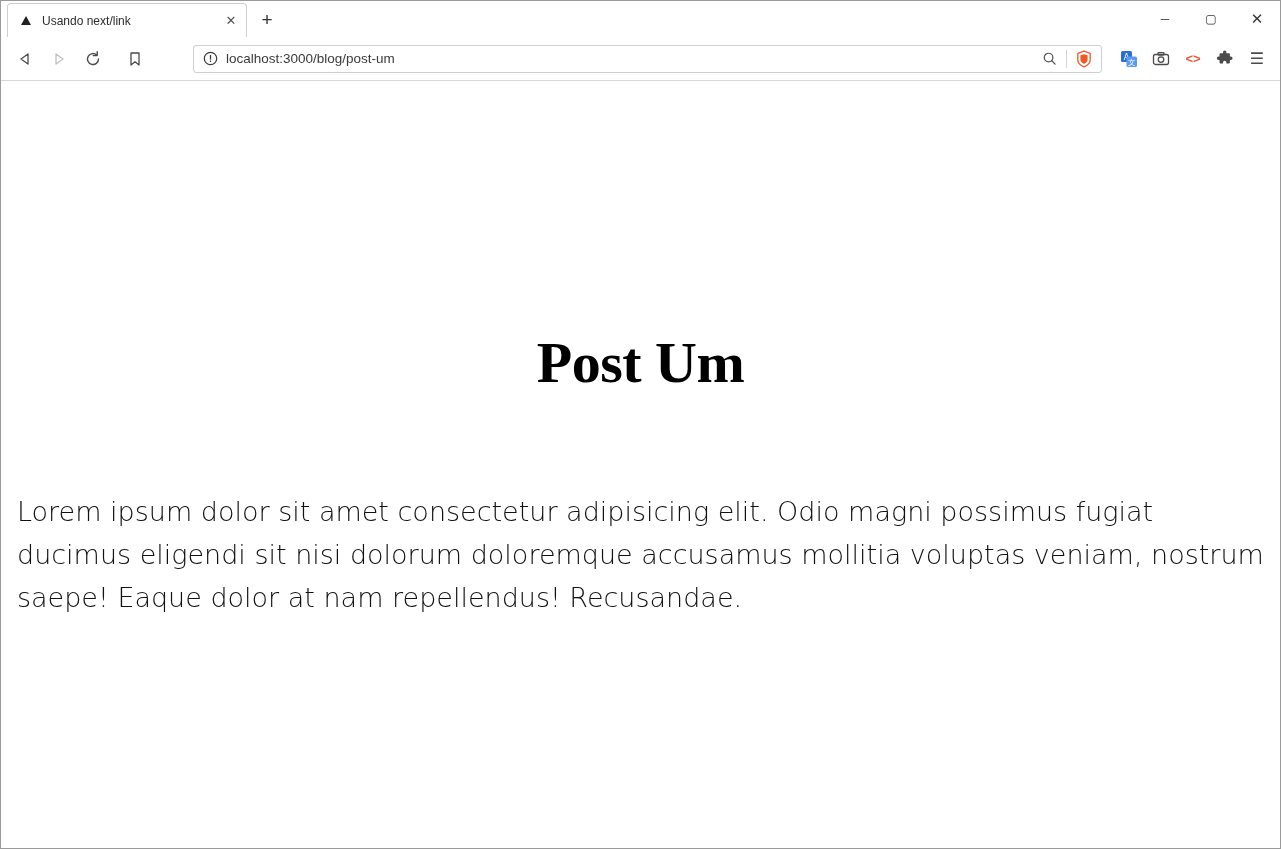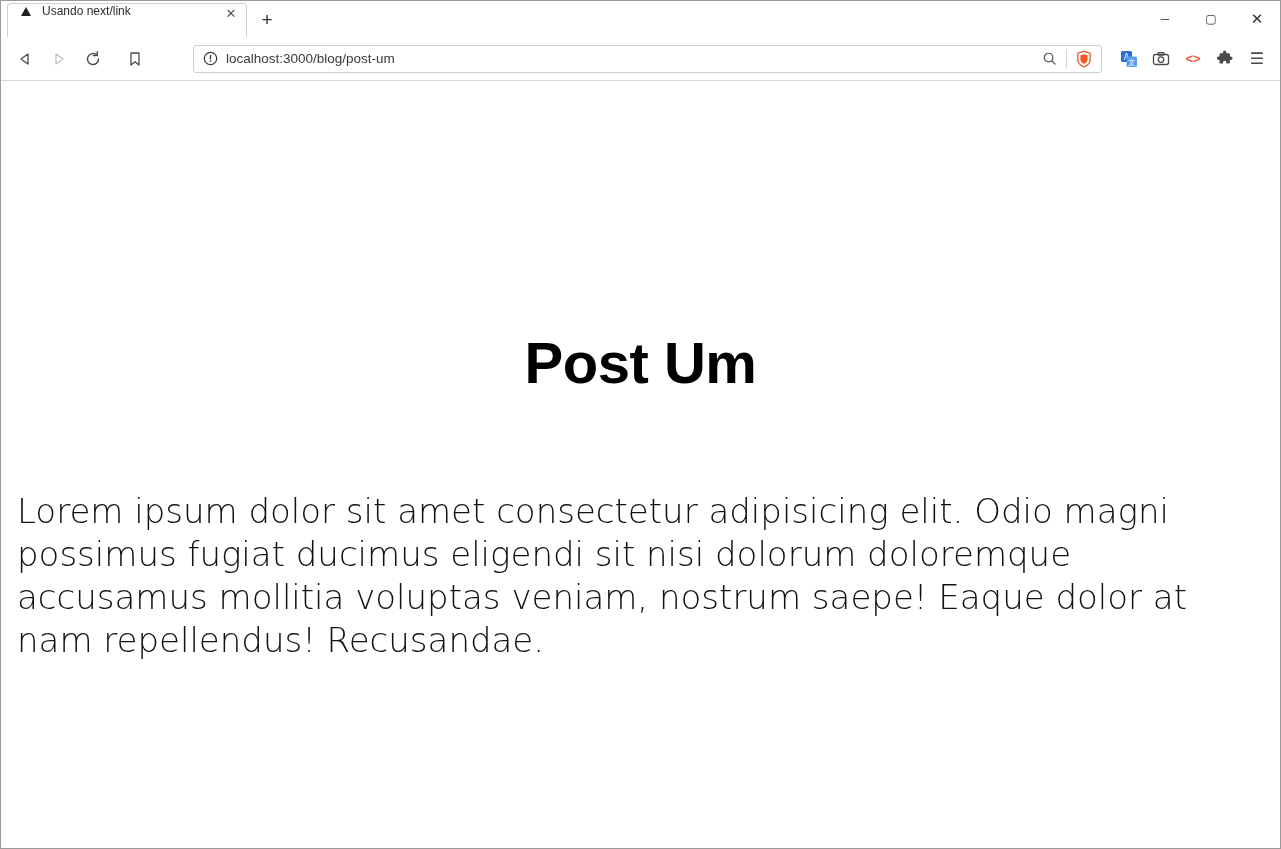--- a/index.html
+++ b/index.html
@@ -37,20 +37,21 @@
   .tab {
     margin-left: 6px;
     width: 240px;
     height: 34px;
     background: #ffffff;
     border: 1px solid #cfcfcf;
     border-bottom: none;
     border-top-left-radius: 4px;
     border-top-right-radius: 4px;
     display: flex;
+    align-items: center;
     padding: 0 6px 0 10px;
     box-sizing: border-box;
     position: relative;
   }
   .tab-favicon {
     width: 16px;
     height: 16px;
     display: flex;
     align-items: center;
     justify-content: center;
@@ -222,25 +223,25 @@
     padding: 0 16px;
     box-sizing: border-box;
   }
   .post-title {
     text-align: center;
     font-size: 58px;
     font-weight: bold;
     color: #000000;
     margin: 248px 0 0 0;
     letter-spacing: -0.5px;
-    font-family: Liberation Sans, sans-serif;
+    font-family: Liberation Serif, serif;
   }
   .post-body {
     margin: 94px 0 0 0;
-    font-size: 34px;
+    font-size: 27px;
     line-height: 43px;
     color: #111111;
     font-family: "DejaVu Sans", sans-serif;
     font-weight: 300;
   }
 </style>
 </head>
 <body>
 
 <div class="browser-window">

